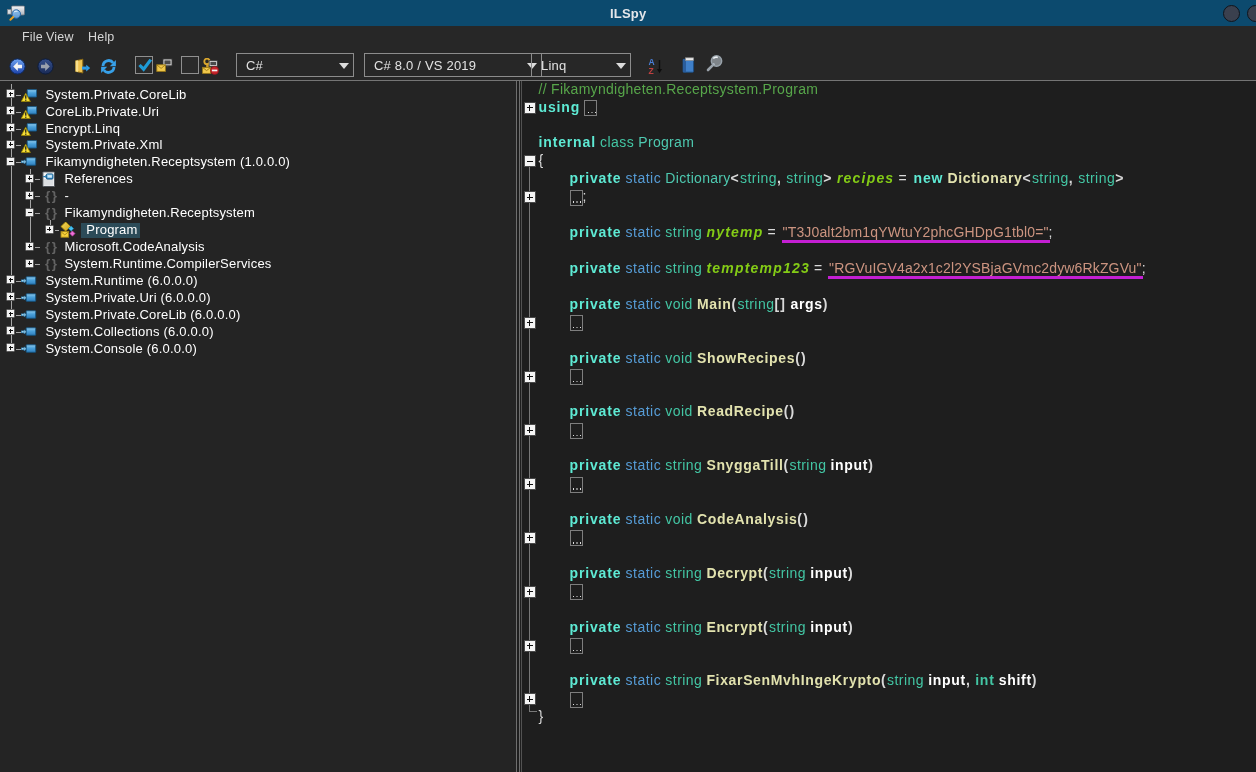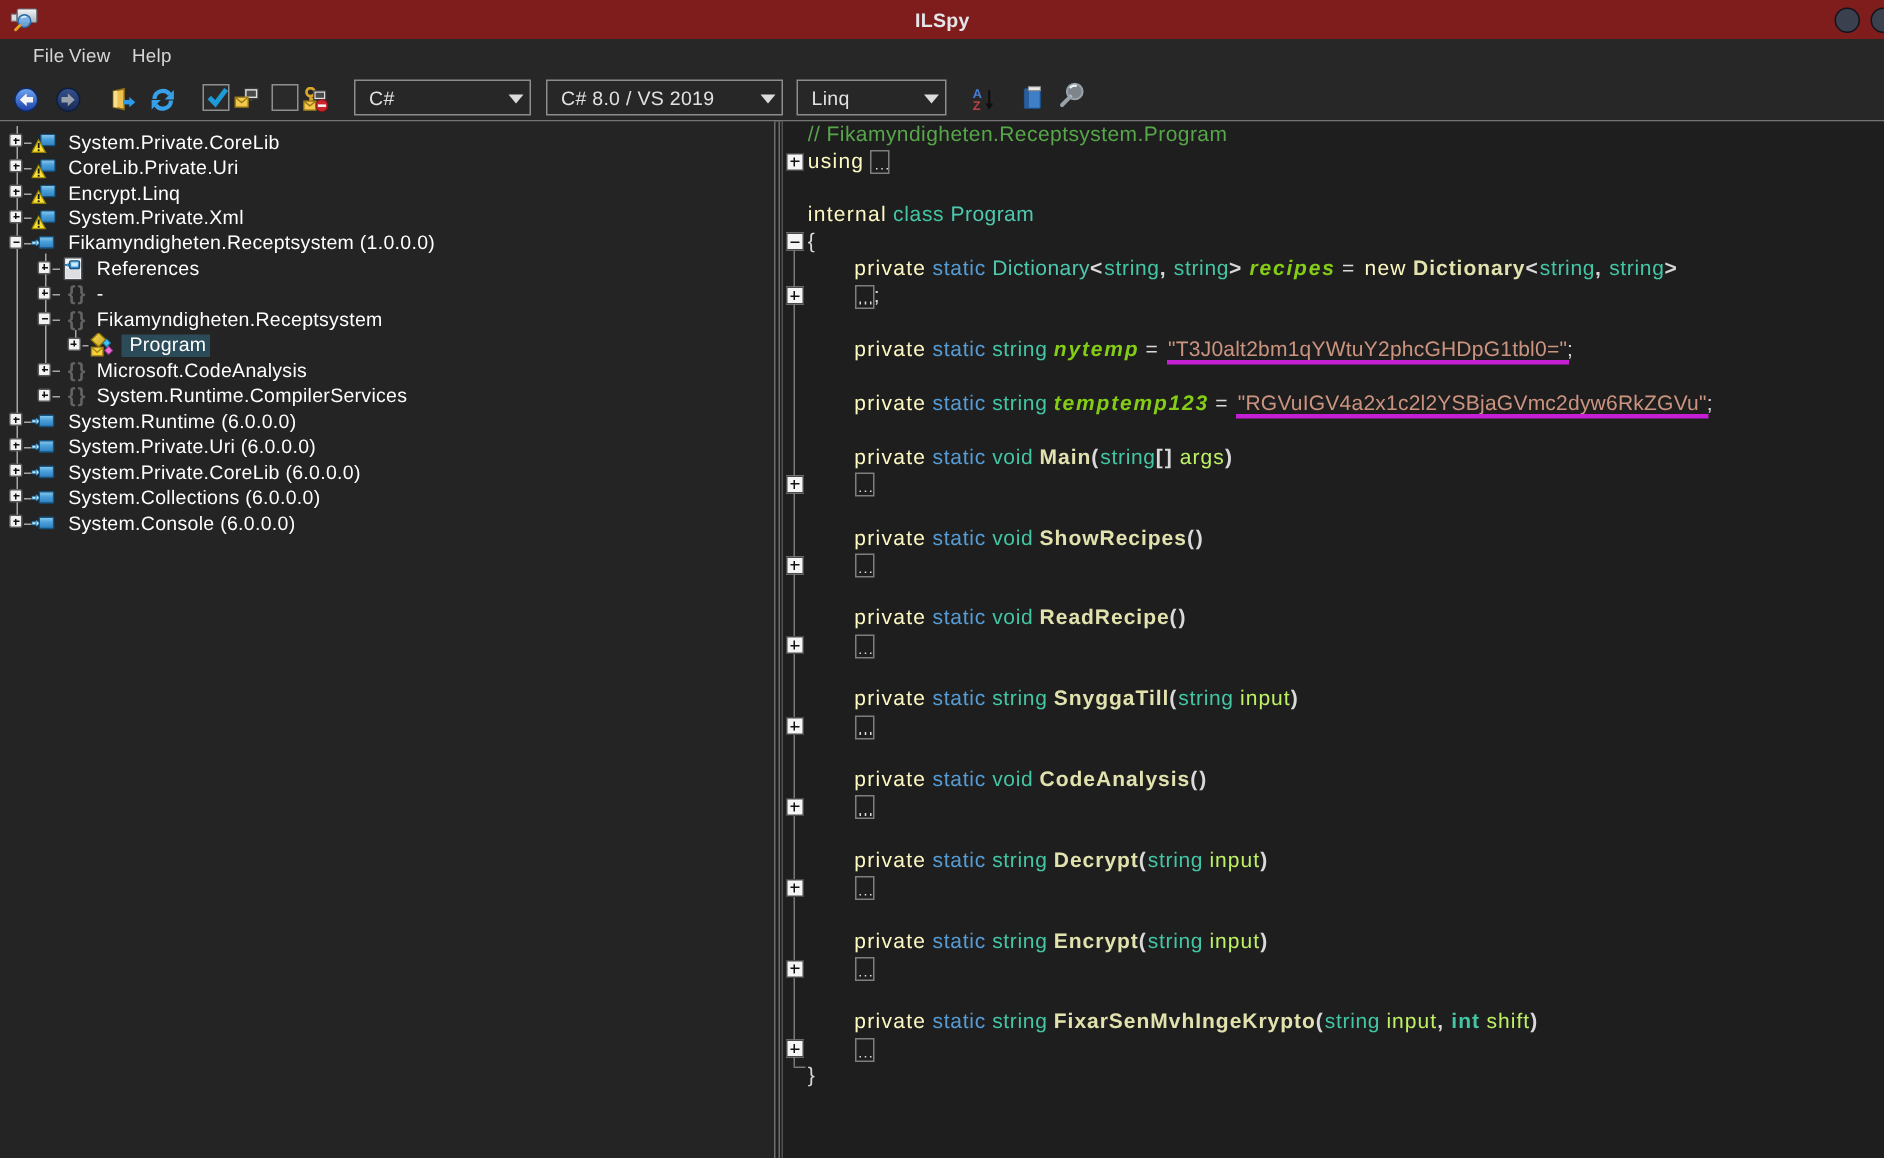--- a/index.html
+++ b/index.html
@@ -1,17 +1,17 @@
 <!DOCTYPE html>
 <html><head><meta charset="utf-8"><title>ILSpy</title>
 <style>
 *{margin:0;padding:0;box-sizing:border-box}
 html,body{width:1256px;height:772px;overflow:hidden;background:#1E1E1E;
  font-family:"Liberation Sans",sans-serif;}
-#titlebar{position:absolute;left:0;top:0;width:1256px;height:26px;background:#7f1d1d;}
+#titlebar{position:absolute;left:0;top:0;width:1256px;height:26px;background:#0c4a6e;}
 #titlebar .t{position:absolute;left:610px;top:6px;font-size:13px;font-weight:bold;color:#E4E6EA;letter-spacing:.2px}
 .wbtn{position:absolute;top:4.5px;width:17px;height:17px;border-radius:50%;background:#3A404E;border:1.5px solid #10141C}
 #menubar{position:absolute;left:0;top:26px;width:1256px;height:22px;background:#272727;}
 #menubar span{position:absolute;top:3.5px;font-size:12.5px;color:#D6D6D6;letter-spacing:.2px}
 #toolbar{position:absolute;left:0;top:48px;width:1256px;height:33px;background:#272727;border-bottom:1px solid #757575}
 .ti{position:absolute}
 .combo{position:absolute;top:53.4px;height:24px;border:1px solid #8C8C8C;color:#E2E2E2;font-size:13px;letter-spacing:.2px}
 .combo span{position:absolute;left:9px;top:4px}
 .combo i{position:absolute;right:4px;top:8.5px;width:0;height:0;border-left:5px solid transparent;border-right:5px solid transparent;border-top:6px solid #DCDCDC}
 .cb{position:absolute;top:56px;width:18px;height:18px;border:1.5px solid #8F8F8F;background:#2A2A2A}
@@ -23,28 +23,28 @@
 .trow{position:absolute;font-size:13px;color:#ffffff;letter-spacing:.2px;white-space:pre}
 .tsel{position:absolute;background:#2C4B58}
 .ns{position:absolute;font-size:13.5px;color:#636363;font-weight:bold;letter-spacing:1.4px}
 #vsplit1{position:absolute;left:516px;top:81px;width:1px;height:691px;background:#6E6E6E}
 #vsplit2{position:absolute;left:519px;top:81px;width:1px;height:691px;background:#6E6E6E}
 #vsplit3{position:absolute;left:521px;top:81px;width:1px;height:691px;background:#525252}
 #code{position:absolute;left:522px;top:81px;width:734px;height:691px;background:#1E1E1E}
 .cl-line{position:absolute;left:538.5px;white-space:pre;font-size:14px;line-height:17.93px;height:17.93px;color:#D9D9D9;letter-spacing:.25px}
 .ind{margin-left:31px}
 .c{color:#57A64A;letter-spacing:.29px}
-.k{color:#fef9c3;font-weight:normal;letter-spacing:.85px}
+.k{color:#5eead4;font-weight:bold;letter-spacing:.85px}
 .eq{letter-spacing:2.7px}
 .kw{color:#569CD6;letter-spacing:.5px}
 .t{color:#43C6A4;letter-spacing:.45px}
 .cs{color:#4EC9B0;letter-spacing:.3px}
 .m{color:#E2E2AE;font-weight:bold;letter-spacing:.65px}
 .fl{color:#84cc16;font-style:italic;font-weight:bold;letter-spacing:1.2px}
-.pa{color:#bef264;font-weight:normal;letter-spacing:.7px}
+.pa{color:#ffffff;font-weight:bold;letter-spacing:.7px}
 .b{font-weight:bold;letter-spacing:1.3px}
 .s{color:#CC9480;letter-spacing:.15px;position:relative}
 .s u{position:absolute;left:-1px;right:-1px;top:16px;height:3px;background:#C41FD3}
 .fold{display:inline-block;position:relative;width:13px;height:16px;border:1px solid #7E7E7E;vertical-align:-4.5px;background:#1E1E1E}
 .fold .d{position:absolute;left:2.4px;bottom:1.8px;width:1.5px;height:1.5px;background:#DEDEDE;box-shadow:3.5px 0 0 #DEDEDE,7px 0 0 #DEDEDE}
 .fb{position:absolute;left:523.5px;width:12px;height:12px;background:#F5F5F5;border:1px solid #4A4A4A}
 .fb .h{position:absolute;left:2px;top:4.5px;width:6px;height:1px;background:#111}
 .fb .v{position:absolute;left:4.5px;top:2px;width:1px;height:6px;background:#111}
 </style></head>
 <body>
@@ -134,21 +134,21 @@
     <rect x="9.4" y="3.8" width="5.6" height="3.4" fill="#4A4A4A"></rect>
     <rect x="1.6" y="9.4" width="8" height="6" fill="#F2C94C" stroke="#9A7A18" stroke-width="0.9"></rect>
     <polyline points="1.8,9.6 5.6,12.6 9.4,9.6" fill="none" stroke="#9A7A18" stroke-width="0.9"></polyline>
     <circle cx="13.6" cy="12.4" r="4" fill="#C8252C" stroke="#8E1218" stroke-width="0.6"></circle>
     <rect x="10.9" y="11.6" width="5.4" height="1.7" fill="#F4F4F4"></rect>
   </svg>
 <div class="combo" style="left:236px;width:118px">
     <span>C#</span>
     <i></i>
   </div>
-<div class="combo" style="left:364px;width:158px">
+<div class="combo" style="left:364px;width:178px">
     <span>C# 8.0 / VS 2019</span>
     <i></i>
   </div>
 <div class="combo" style="left:531px;width:100px">
     <span>Linq</span>
     <i></i>
   </div>
 <svg class="ti" style="left:648px;top:57.5px" width="16" height="16" viewBox="0 0 16 16">
     <text x="0.5" y="7" font-size="8.5" font-weight="bold" fill="#4A7FD8" font-family="Liberation Sans">A</text>
     <text x="0.5" y="15.5" font-size="8.5" font-weight="bold" fill="#BE4040" font-family="Liberation Sans">Z</text>

